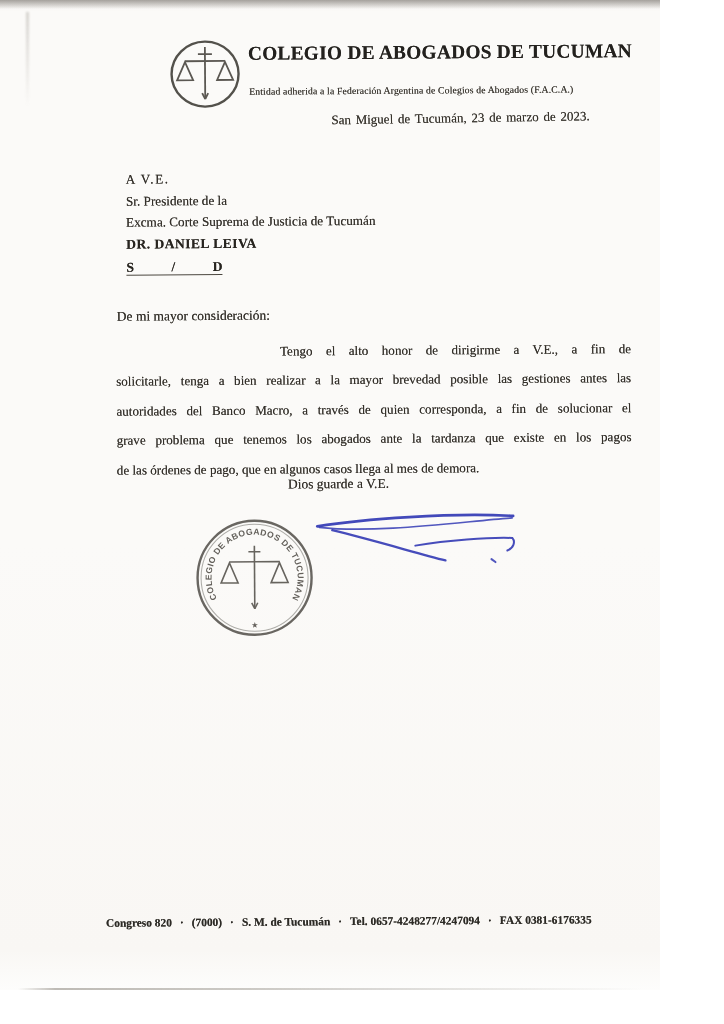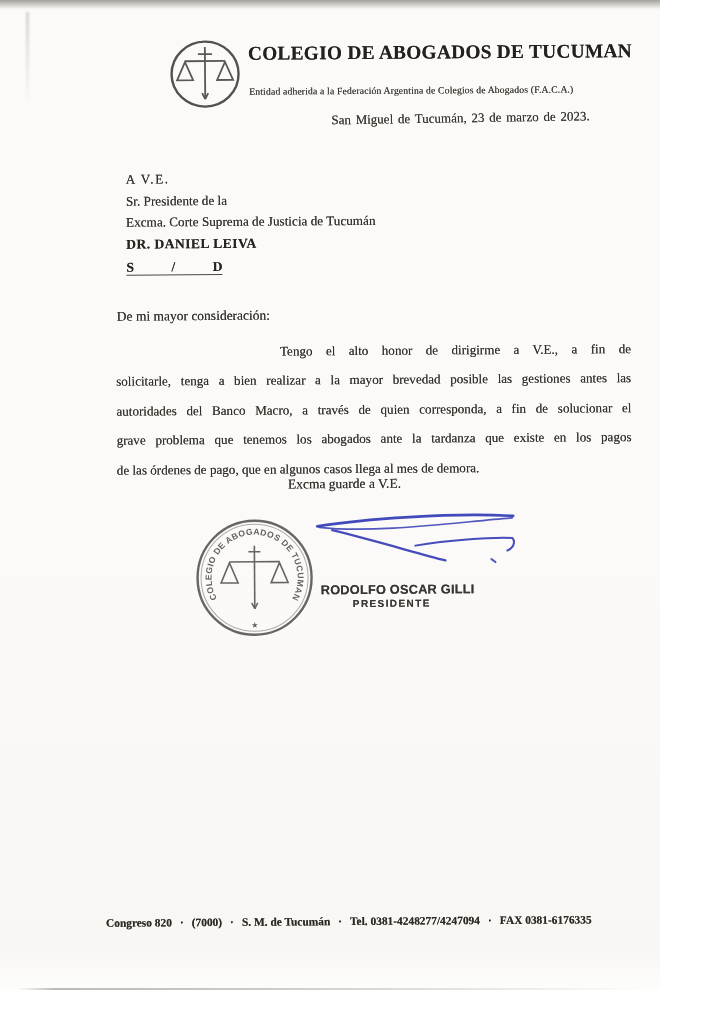--- a/index.html
+++ b/index.html
@@ -102,21 +102,21 @@
       </div>
 
       <div class="greeting fuzz">De mi mayor consideración:</div>
       <div class="letter-body fuzz">
         <div class="bline first">Tengo el alto honor de dirigirme a V.E., a fin de</div>
         <div class="bline">solicitarle, tenga a bien  realizar a la mayor brevedad posible las gestiones antes las</div>
         <div class="bline">autoridades del Banco Macro, a través de quien corresponda, a fin de solucionar  el</div>
         <div class="bline">grave problema que tenemos los abogados ante la tardanza que existe en los pagos</div>
         <div class="bline last">de las órdenes de pago, que en algunos casos llega al mes de demora.</div>
       </div>
-      <div class="closing fuzz">Excma guarde a V.E.</div>
+      <div class="closing fuzz">Dios guarde a V.E.</div>
 
       <div class="stamp">
         <svg viewBox="0 0 124 126" width="124" height="126">
           <defs>
             <path id="stampArc" d="M 24.8 84.5 A 43 43 0 1 1 99.2 84.5" fill="none"></path>
           </defs>
           <circle cx="62" cy="63" r="57" fill="none" stroke="#413d37" stroke-width="2.4" opacity=".85"></circle>
           <circle cx="62" cy="63" r="53.5" fill="none" stroke="#413d37" stroke-width="1" opacity=".45"></circle>
           <text font-family="Liberation Sans, sans-serif" font-size="8.6" font-weight="bold" letter-spacing="0.4" fill="#45413b" opacity=".9">
             <textPath href="#stampArc" startOffset="1">COLEGIO DE ABOGADOS DE TUCUMAN</textPath>
@@ -139,27 +139,23 @@
           <g fill="none" stroke="#3239b4" stroke-linecap="round">
             <path d="M 15 29 C 60 22 150 16 211 20" stroke-width="2.7" opacity=".92"></path>
             <path d="M 17 30 C 75 37 162 25 210 22" stroke-width="1.7" opacity=".85"></path>
             <path d="M 30 33 C 70 43 116 57 143 64" stroke-width="2.3" opacity=".9"></path>
             <path d="M 113 49 C 145 44 186 41 210 42 C 213.5 46 211 52 205 54.5" stroke-width="2" opacity=".9"></path>
             <path d="M 189 63 l 4 3" stroke-width="2" opacity=".85"></path>
           </g>
         </svg>
       </div>
 
-      <div class="signer">
-        <div class="sname">RODOLFO OSCAR GILLI</div>
-        <div class="srole">PRESIDENTE</div>
-      </div>
 
       <div class="letter-footer fuzz">
-        <span>Congreso 820</span><span class="sep">·</span><span>(7000)</span><span class="sep">·</span><span>S. M. de Tucumán</span><span class="sep">·</span><span>Tel. 0381-4248277/4247094</span><span class="sep">·</span><span>FAX 0381-6176335</span>
+        <span>Congreso 820</span><span class="sep">·</span><span>(7000)</span><span class="sep">·</span><span>S. M. de Tucumán</span><span class="sep">·</span><span>Tel. 0657-4248277/4247094</span><span class="sep">·</span><span>FAX 0381-6176335</span>
       </div>
     </div>
 
     <div class="scan-edge"></div>
   </div>
 
   <div class="cam-strip">
     
   </div>
 </div>

